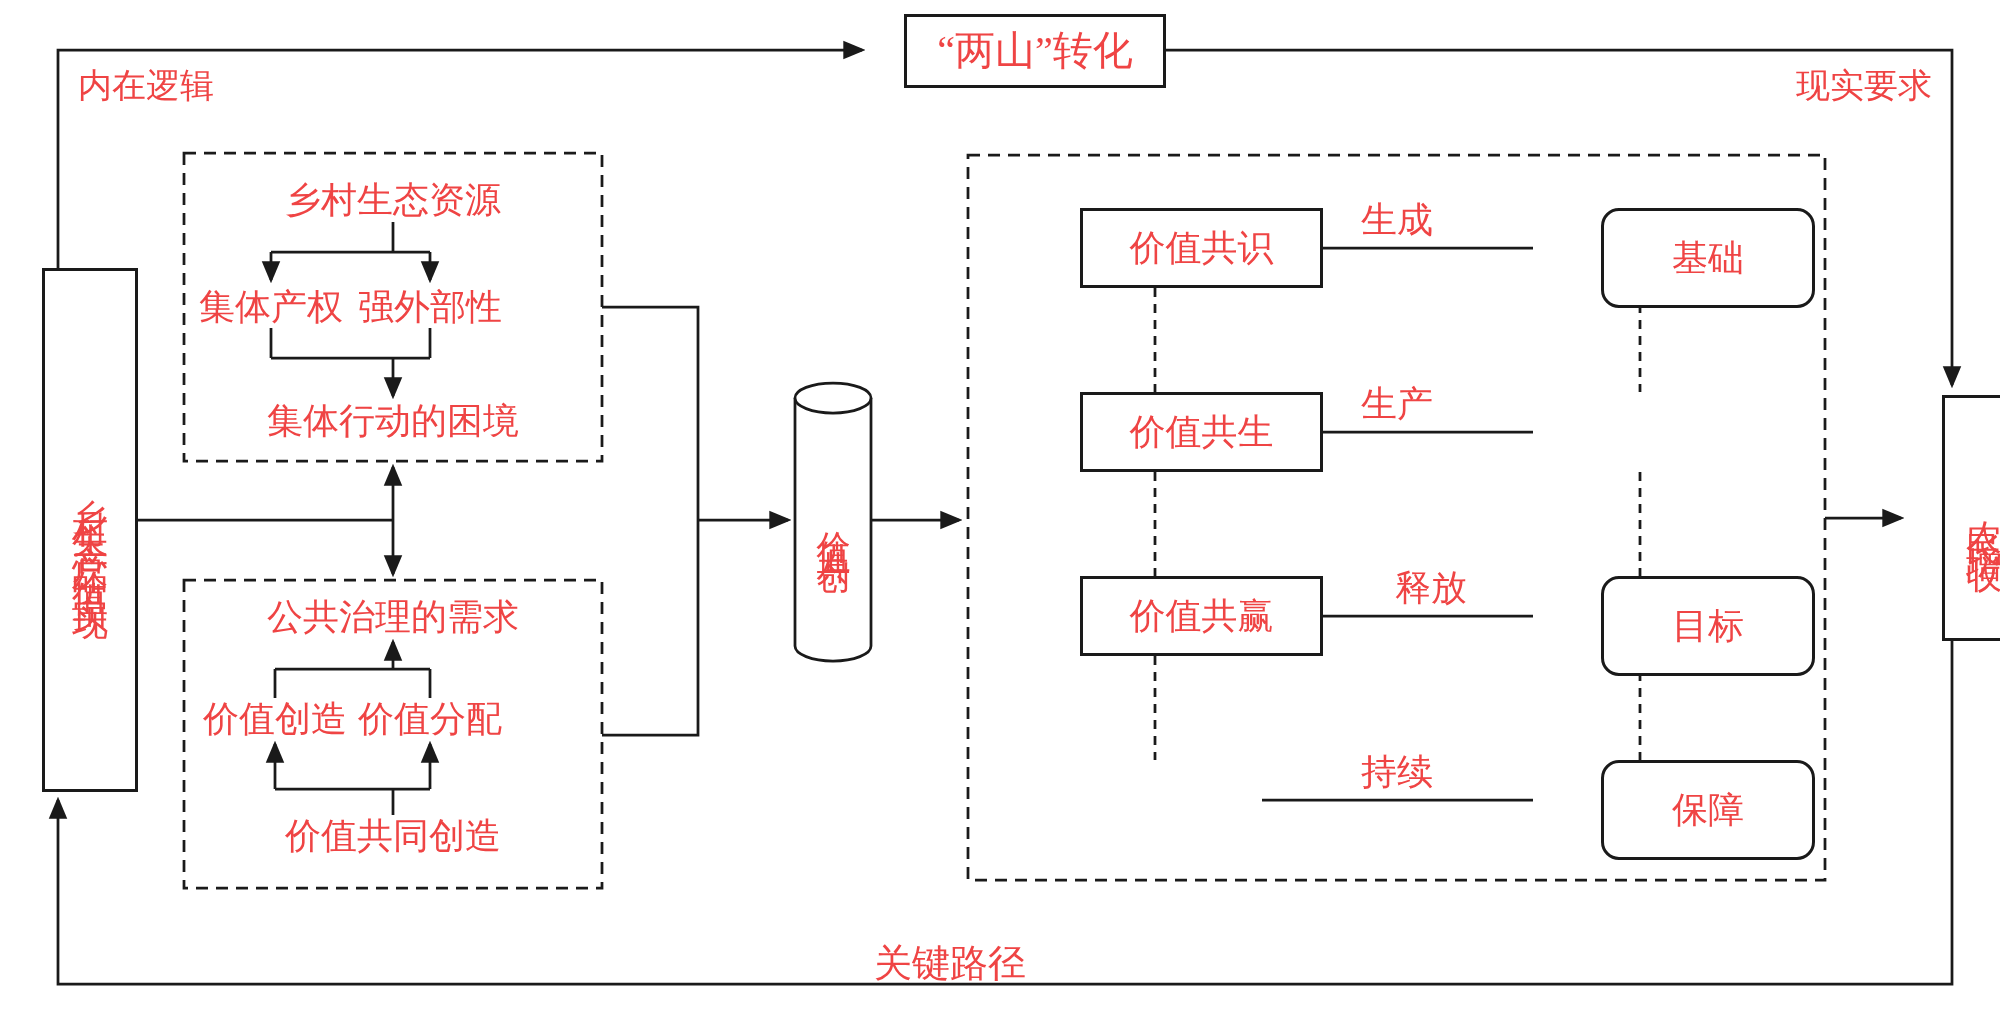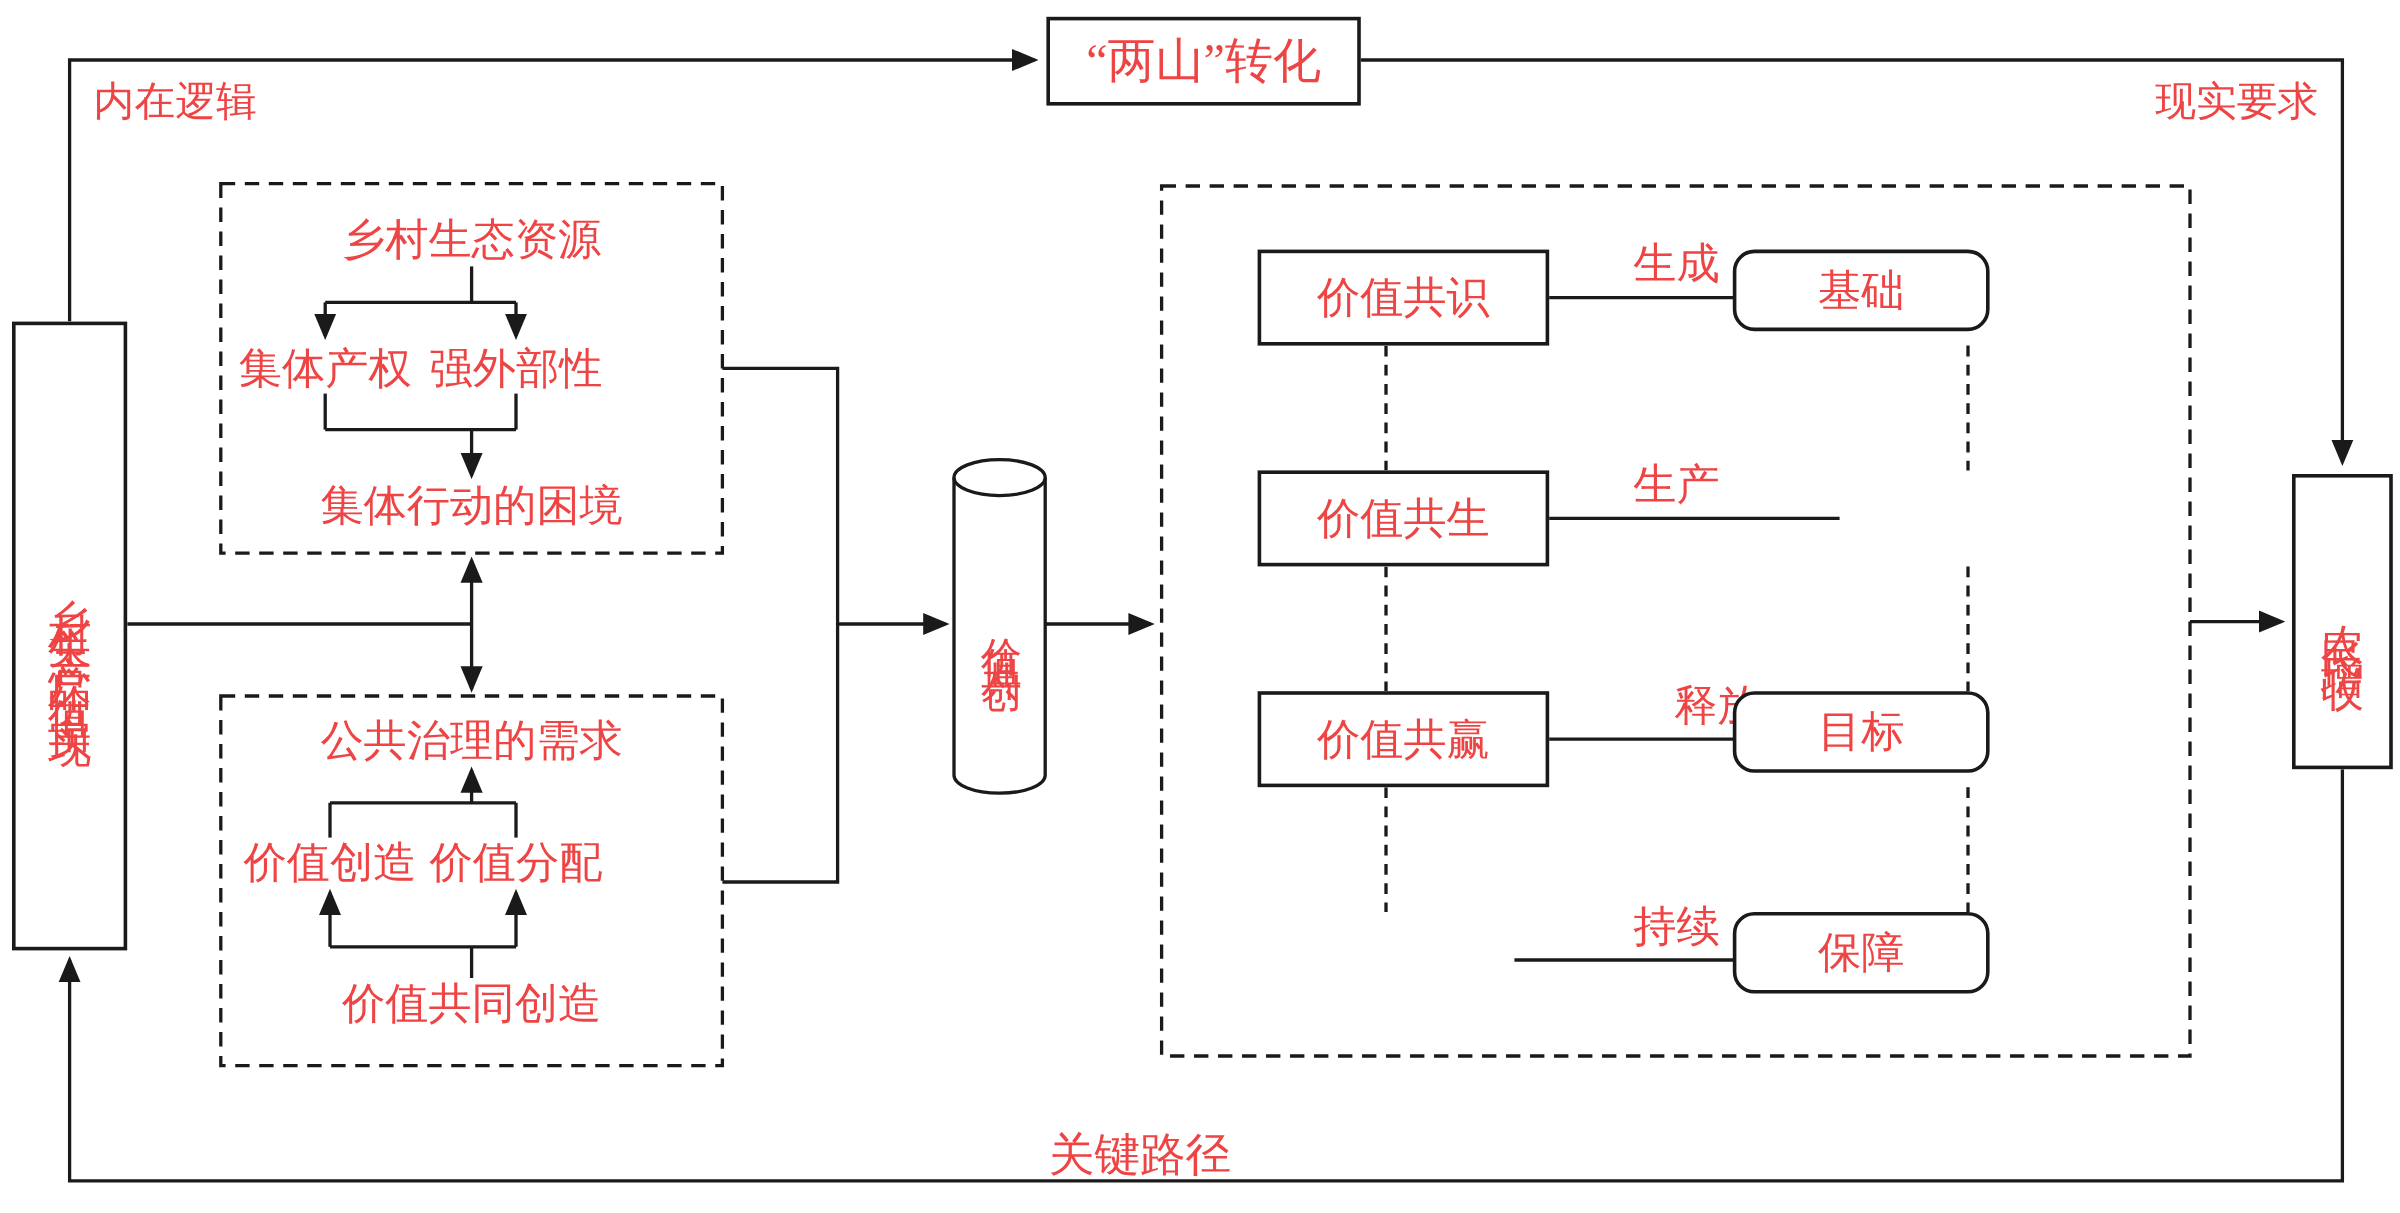--- a/index.html
+++ b/index.html
@@ -11,35 +11,35 @@
   .layer{position:absolute;left:0;top:0}
   .clabel{
     position:absolute;transform:translate(-50%,-50%);
     white-space:nowrap;font-size:36px;line-height:1;
   }
   .corner{font-size:34px}
   .keypath{font-size:38px}
   .sbox{
     position:absolute;background:#ffffff;border:3px solid #1a1a1a;
     display:flex;align-items:center;justify-content:center;
-    font-size:36px;line-height:1;text-align:left;
+    font-size:36px;line-height:1;text-align:left;margin-left:32px;
   }
   .topbox{left:872px;top:14px;width:262px;height:74px;font-size:40px}
   .leftbox{left:10px;top:268px;width:96px;height:524px}
   .farmerbox{left:1910px;top:395px;width:84px;height:246px}
   .vtext{writing-mode:vertical-rl;text-orientation:upright;line-height:1}
   .leftbox .vtext{font-size:36px;letter-spacing:12px}
   .farmerbox .vtext{font-size:36px;letter-spacing:13px}
   .cyl-label{
     position:absolute;left:833px;top:524px;transform:translate(-50%,-50%);
     writing-mode:vertical-rl;text-orientation:upright;
     font-size:34px;letter-spacing:10px;line-height:1;
   }
   .srcbox{left:1048px;width:243px;height:80px}
-  .tgtbox{left:1444px;width:214px;height:68px;border-radius:18px}
+  .tgtbox{left:1569px;width:214px;height:100px;border-radius:18px}
 </style>
 </head>
 <body>
 
 <div class="canvas">
 
   <svg class="layer" width="2000" height="1011" viewBox="0 0 2000 1011">
     <defs>
       <marker id="arr" viewBox="0 0 10 10" refX="8.5" refY="5" markerWidth="8" markerHeight="8" orient="auto-start-reverse">
         <path d="M 0 0.8 L 10 5 L 0 9.2 z" fill="#1a1a1a"></path>

